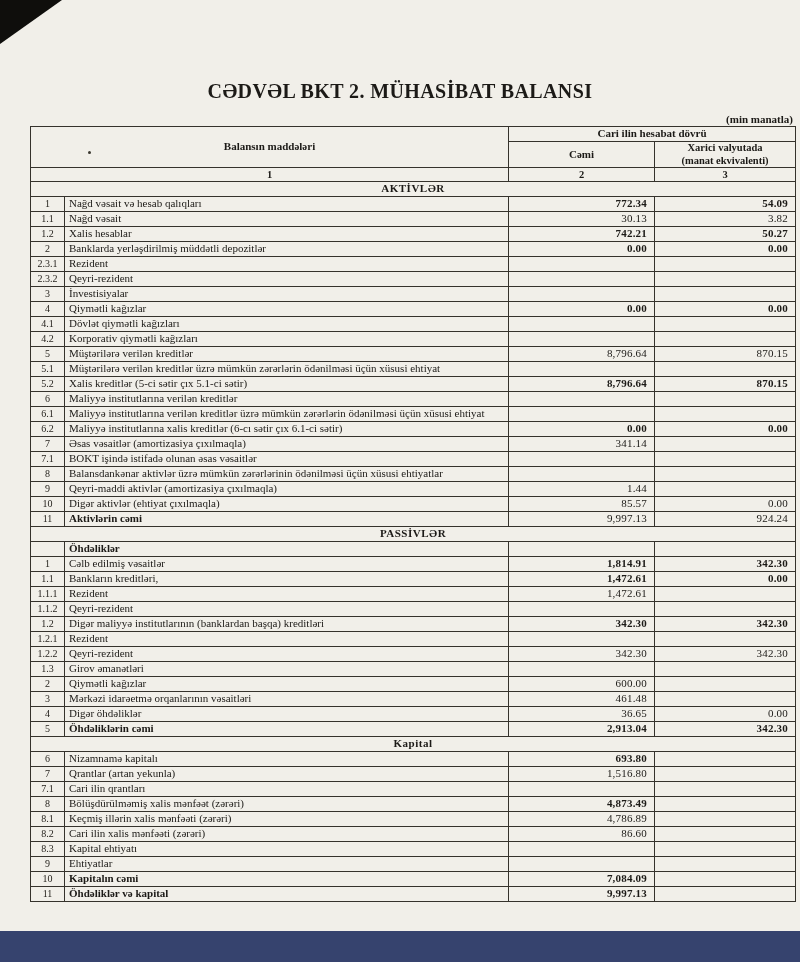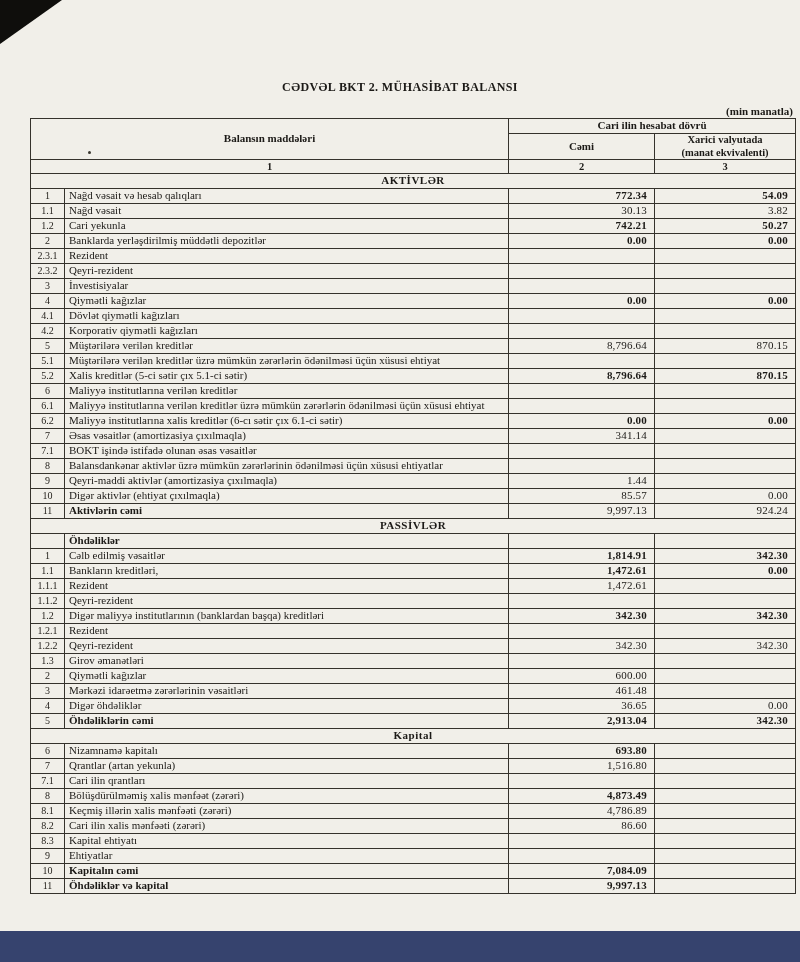--- a/index.html
+++ b/index.html
@@ -23,21 +23,21 @@
     position: absolute;
     left: 88px; top: 151px;
     width: 3px; height: 3px;
     background: #3a362f;
     border-radius: 50%;
   }
   .doc-title {
     margin: 0;
     padding-top: 80px;
     text-align: center;
-    font-size: 12px;
+    font-size: 20px;
     font-weight: bold;
     letter-spacing: 0.4px;
   }
   .sheet {
     margin-left: 30px;
     width: 765px;
   }
   .unit-note {
     text-align: right;
     font-size: 11px;
@@ -123,21 +123,21 @@
           <td class="val-cell bold">54.09</td>
         </tr>
         <tr>
           <td class="num-cell">1.1</td>
           <td class="label-cell">Nağd vəsait</td>
           <td class="val-cell">30.13</td>
           <td class="val-cell">3.82</td>
         </tr>
         <tr>
           <td class="num-cell">1.2</td>
-          <td class="label-cell">Cari yekunla</td>
+          <td class="label-cell">Xalis hesablar</td>
           <td class="val-cell bold">742.21</td>
           <td class="val-cell bold">50.27</td>
         </tr>
         <tr>
           <td class="num-cell">2</td>
           <td class="label-cell">Banklarda yerləşdirilmiş müddətli depozitlər</td>
           <td class="val-cell bold">0.00</td>
           <td class="val-cell bold">0.00</td>
         </tr>
         <tr>
@@ -306,21 +306,21 @@
           <td class="val-cell"></td>
         </tr>
         <tr>
           <td class="num-cell">2</td>
           <td class="label-cell">Qiymətli kağızlar</td>
           <td class="val-cell">600.00</td>
           <td class="val-cell"></td>
         </tr>
         <tr>
           <td class="num-cell">3</td>
-          <td class="label-cell">Mərkəzi idarəetmə zərərlərinin vəsaitləri</td>
+          <td class="label-cell">Mərkəzi idarəetmə orqanlarının vəsaitləri</td>
           <td class="val-cell">461.48</td>
           <td class="val-cell"></td>
         </tr>
         <tr>
           <td class="num-cell">4</td>
           <td class="label-cell">Digər öhdəliklər</td>
           <td class="val-cell">36.65</td>
           <td class="val-cell">0.00</td>
         </tr>
         <tr>

